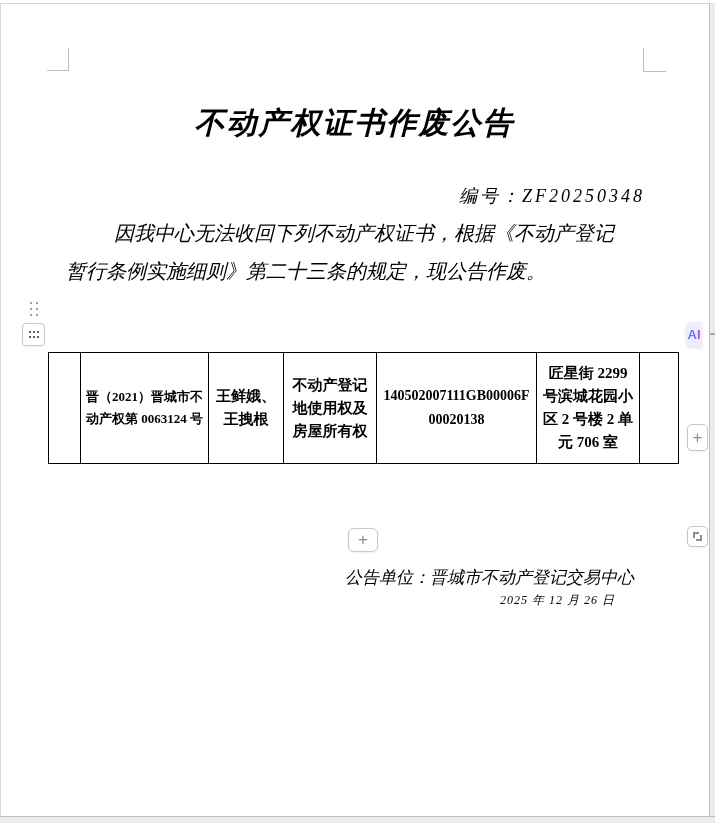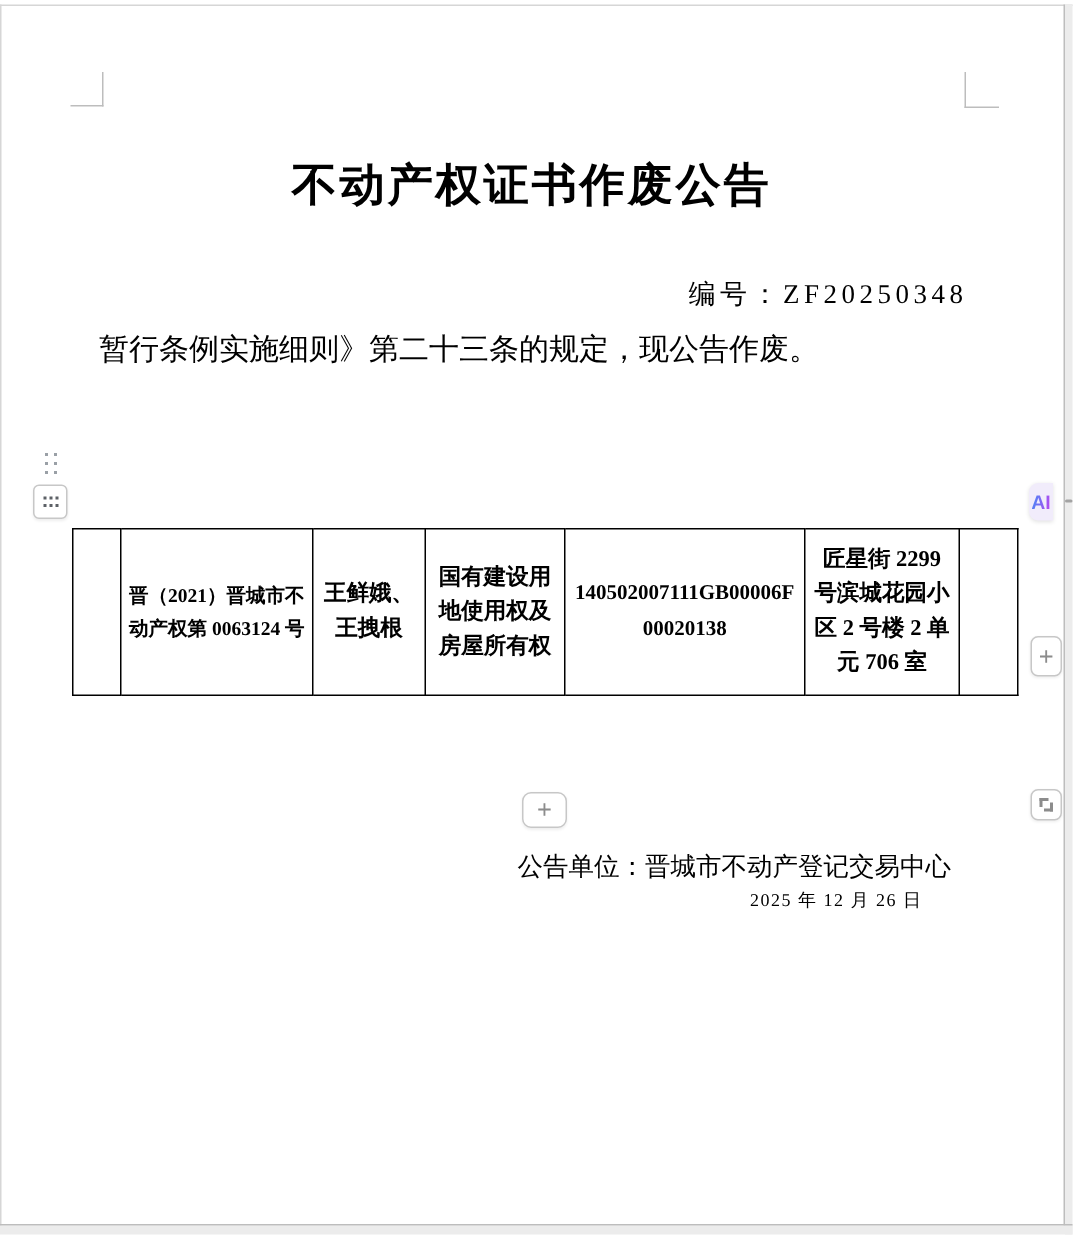--- a/index.html
+++ b/index.html
@@ -2,21 +2,21 @@
 <html><head>
 <meta charset="utf-8">
 <style>
   html,body { margin:0; padding:0; }
   body {
     width:715px; height:823px; position:relative; overflow:hidden;
     background:#ffffff;
     font-family:"Liberation Serif","DejaVu Serif",serif;
     color:#000;
   }
-  .abs { position:absolute; }
+  .abs { position:absolute;font-style:italic; }
 
   
   .edge-top    { left:0; top:3px; width:715px; height:1px; background:#d6d6d6; }
   .edge-left   { left:0; top:3px; width:1px; height:814px; background:#d6d6d6; }
   .edge-right-line { left:709px; top:3px; width:1px; height:814px; background:#bdbdbd; }
   .edge-right-strip{ left:710px; top:3px; width:5px; height:820px; background:#ececec; }
   .edge-bottom-line{ left:0; top:816px; width:715px; height:1px; background:#bdbdbd; }
   .edge-bottom-strip{ left:0; top:817px; width:715px; height:6px; background:#ececec; }
 
   .mark-tl { left:47px; top:48px; width:21px; height:22px;
@@ -98,41 +98,42 @@
 <div class="abs edge-right-line"></div>
 <div class="abs edge-bottom-strip"></div>
 <div class="abs edge-bottom-line"></div>
 <div class="abs mark-tl"></div>
 <div class="abs mark-tr"></div>
 
 <div class="abs doc-title">不动产权证书作废公告</div>
 <div class="abs doc-number">编号：ZF20250348</div>
 
 <div class="abs doc-para">
+  <div class="line1">因我中心无法收回下列不动产权证书，根据《不动产登记</div>
   <div class="line2">暂行条例实施细则》第二十三条的规定，现公告作废。</div>
 </div>
 
 <table class="doc-table">
   <colgroup>
     <col style="width:32px">
       <col style="width:128px">
       <col style="width:75px">
     <col style="width:93px">
       <col style="width:160px">
       <col style="width:103px">
     <col style="width:39px">
   </colgroup>
   <tbody>
   <tr class="drow">
     <td class="cell-seq"></td>
     <td class="cell-cert-no">晋（2021）晋城市不
 动产权第 0063124 号</td>
     <td class="cell-holder">王鲜娥、
 王拽根</td>
-    <td class="cell-right-type">国有建设用
+    <td class="cell-right-type">不动产登记
 地使用权及
 房屋所有权</td>
     <td class="cell-unit-no">140502007111GB00006F
 00020138</td>
     <td class="cell-location">匠星街 2299
 号滨城花园小
 区 2 号楼 2 单
 元 706 室</td>
     <td class="cell-remark"></td>
   </tr>

